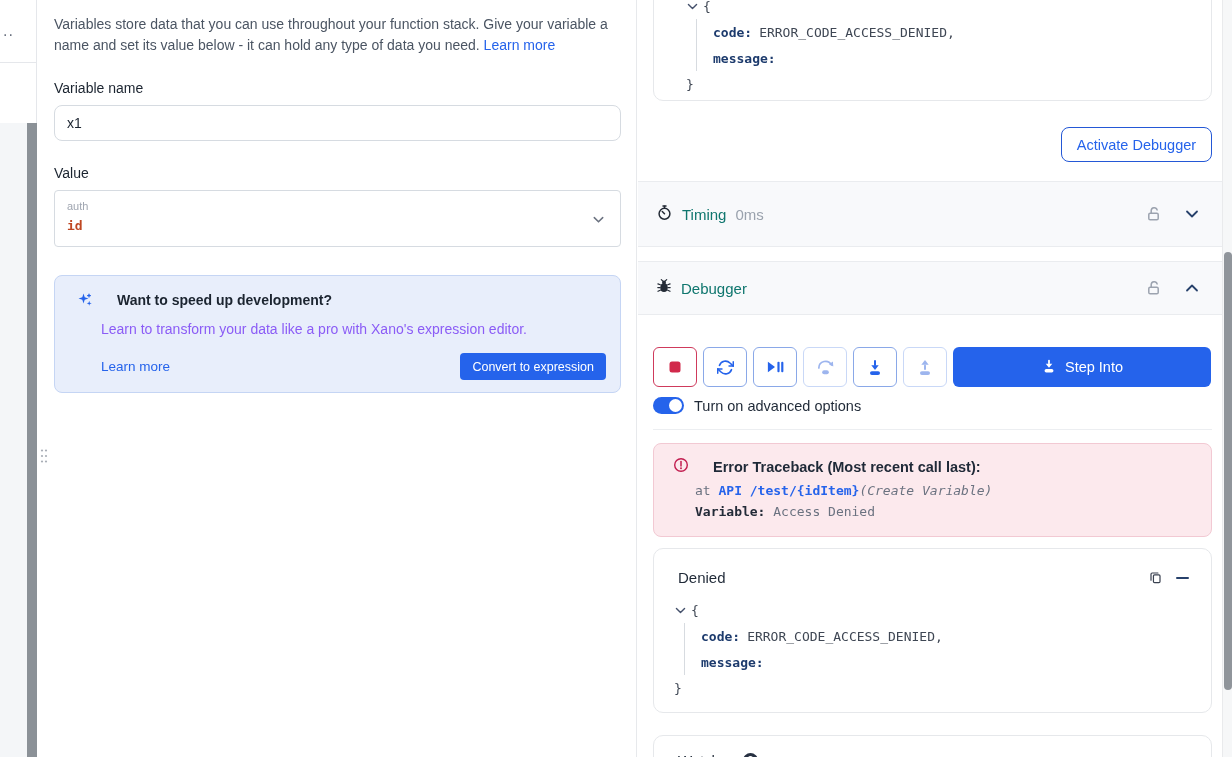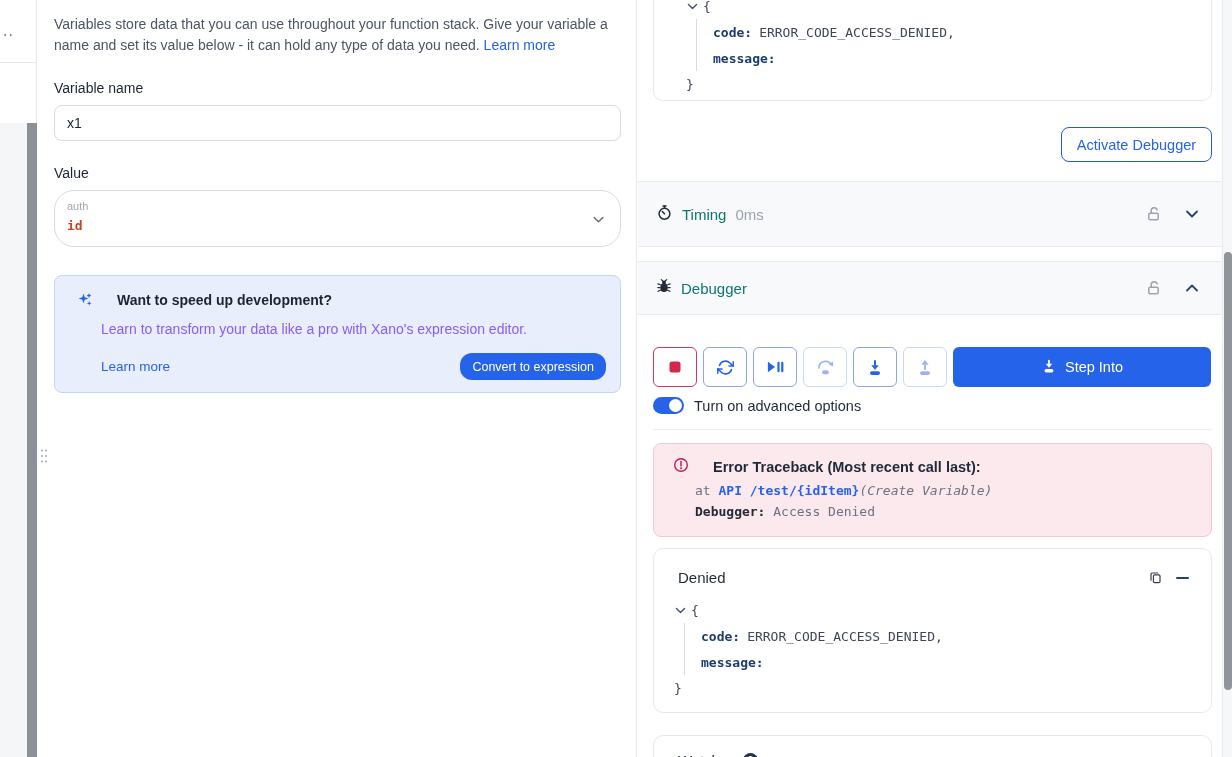--- a/index.html
+++ b/index.html
@@ -15,32 +15,32 @@
   .rail-scrollzone { position:absolute; left:0; top:123px; width:37px; height:634px; background:#f4f6f8; }
   .rail-thumb { position:absolute; left:27px; top:123px; width:10px; height:634px; background:#8b9197; }
 
   
   .left-panel { position:absolute; left:37px; top:0; width:600px; height:757px; background:#fff; border-right:1px solid #e7e9ec; }
   .lp-inner { position:absolute; left:17px; top:0; width:567px; }
   .lp-desc { margin-top:14px; font-size:14px; line-height:21px; color:#4b5563; }
   .link { color:#2563eb; text-decoration:none; cursor:pointer; }
   .field-label { margin-top:24px; font-size:14px; font-weight:500; color:#1b2430; }
   .text-input { margin-top:9px; width:567px; height:36px; border:1px solid #d6dbe1; border-radius:8px; padding:0 12px; font-size:14px; color:#1b2430; font-family:"Liberation Sans",sans-serif; background:#fff; outline:none; }
-  .value-select { position:relative; margin-top:9px; width:567px; height:57px; border:1px solid #d6dbe1; border-radius:20px; background:#fff; padding:8px 40px 8px 12px; cursor:pointer; }
+  .value-select { position:relative; margin-top:9px; width:567px; height:57px; border:1px solid #d6dbe1; border-radius:4px; background:#fff; padding:8px 40px 8px 12px; cursor:pointer; }
   .vs-path { font-size:11px; color:#a0a6b1; line-height:15px; }
   .vs-field { font-size:13px; font-weight:bold; color:#bf4722; font-family:"DejaVu Sans Mono",monospace; line-height:19px; margin-top:2px; }
   .vs-chevron { position:absolute; right:14px; top:21px; }
 
   .promo { margin-top:28px; width:567px; height:118px; background:#e8eefb; border:1px solid #c5d5f4; border-radius:8px; padding:16px 14px 14px 22px; }
   .promo-title-row { display:flex; align-items:flex-start; gap:24px; }
   .promo-title { font-size:14px; font-weight:700; color:#1b2430; }
   .promo-sub { margin-top:9px; margin-left:24px; font-size:14px; color:#8b5cf6; }
   .promo-footer { margin-top:16px; margin-left:24px; display:flex; align-items:center; justify-content:space-between; }
   .promo-learn { font-size:13.5px; }
-  .promo-cta { height:27px; padding:0 12px; background:#2563eb; color:#fff; border:none; border-radius:12px; font-size:12.5px; font-weight:500; font-family:"Liberation Sans",sans-serif; cursor:pointer; }
+  .promo-cta { height:27px; padding:0 12px; background:#2563eb; color:#fff; border:none; border-radius:4px; font-size:12.5px; font-weight:500; font-family:"Liberation Sans",sans-serif; cursor:pointer; }
 
   
   .handle { position:absolute; width:8px; height:16px; cursor:col-resize; }
   .handle-left { left:40px; top:448px; }
   .handle-mid { left:641px; top:448px; }
 
   
   .right-panel { position:absolute; left:638px; top:0; width:584px; height:757px; background:#fff; }
 
   .card { position:absolute; background:#fff; border:1px solid #e6e8eb; border-radius:10px; }
@@ -333,21 +333,21 @@
         <span>
           <svg width="16" height="16" viewBox="0 0 16 16" fill="none">
               <circle cx="8" cy="8" r="6.3" stroke="#c21d4f" stroke-width="1.4"></circle>
               <line x1="8" y1="4.6" x2="8" y2="8.9" stroke="#c21d4f" stroke-width="1.5" stroke-linecap="round"></line>
               <circle cx="8" cy="11.3" r="0.95" fill="#c21d4f"></circle>
             </svg>
         </span>
         <span class="error-title">Error Traceback (Most recent call last):</span>
       </div>
       <div class="error-line"><span>at </span><span class="error-api">API /test/{idItem}</span><span class="error-ctx">(Create Variable)</span></div>
-      <div class="error-line"><span class="error-exc-label">Debugger:</span><span> Access Denied</span></div>
+      <div class="error-line"><span class="error-exc-label">Variable:</span><span> Access Denied</span></div>
     </div>
 
     <div class="card result-card">
       <div class="card-header">
         <span class="card-title">Denied</span>
         <span class="card-header-icons">
           <button class="icon-btn">
             <svg width="15" height="15" viewBox="0 0 16 16" fill="none" stroke="#3a4150" stroke-width="1.3" stroke-linecap="round" stroke-linejoin="round">
                 <rect x="5.8" y="5.2" width="7" height="8.3" rx="1.2"></rect>
                 <path d="M3.2 10.8 V4.4 a1.2 1.2 0 0 1 1.2 -1.2 h6.2"></path>

